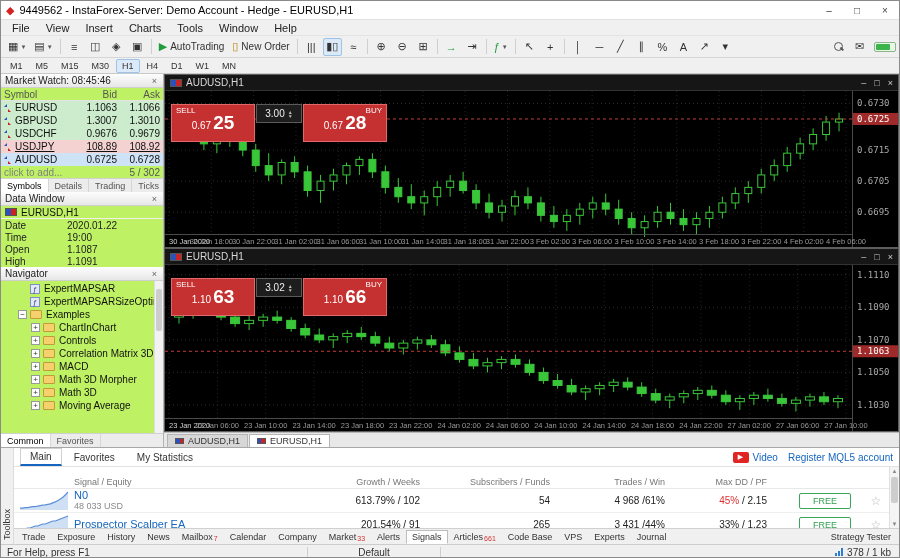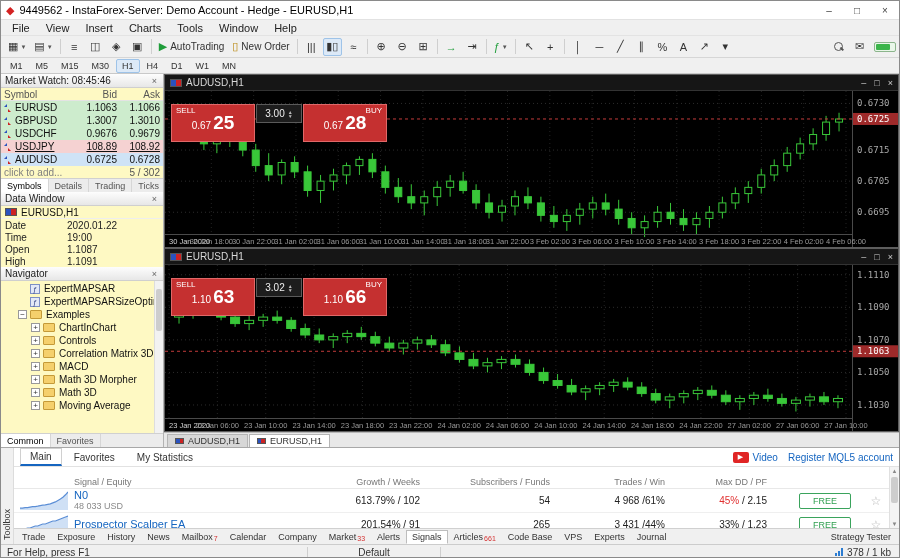--- a/index.html
+++ b/index.html
@@ -38,21 +38,21 @@
              position:relative; margin-left:4px; }
   .battery::before { content:""; position:absolute; left:1px; top:1px; bottom:1px; width:14px;
                      background:#3bb54a; border-radius:1px; }
   .tfbar { height:16px; background:#f0f0f0; display:flex; align-items:center; padding-left:3px;
            border-bottom:1px solid #c9c9c9; }
   .tfbtn { font-size:9px; padding:1px 5px; margin-right:1px; color:#333; border:1px solid transparent; border-radius:2px;}
   .tfbtn.selected { background:#dce9f7; border-color:#9ec3e8; }
 
   
   .main { display:flex; height:373px; }
-  .leftcol { width:163px; display:flex; flex-direction:column; background:#fef9c3;
+  .leftcol { width:163px; display:flex; flex-direction:column; background:#bef264;
              border-right:1px solid #b3b3b3; }
   .panel-header { height:14px; background:linear-gradient(#fdfdfd,#e7e7e7); border-bottom:1px solid #cfcfcf;
                   display:flex; align-items:center; font-size:10px; padding:0 4px; color:#222; flex:none;}
   .panel-close { margin-left:auto; color:#666; font-size:9px; padding:0 2px; }
 
   
   .mw-colhead { display:flex; height:13px; align-items:center; font-size:10px; color:#555;
                 border-bottom:1px solid #e4e4e4; }
   .mw-row { display:flex; height:13px; align-items:center; font-size:10px; }
   .mw-row.up   { background:#cdeccd; }

